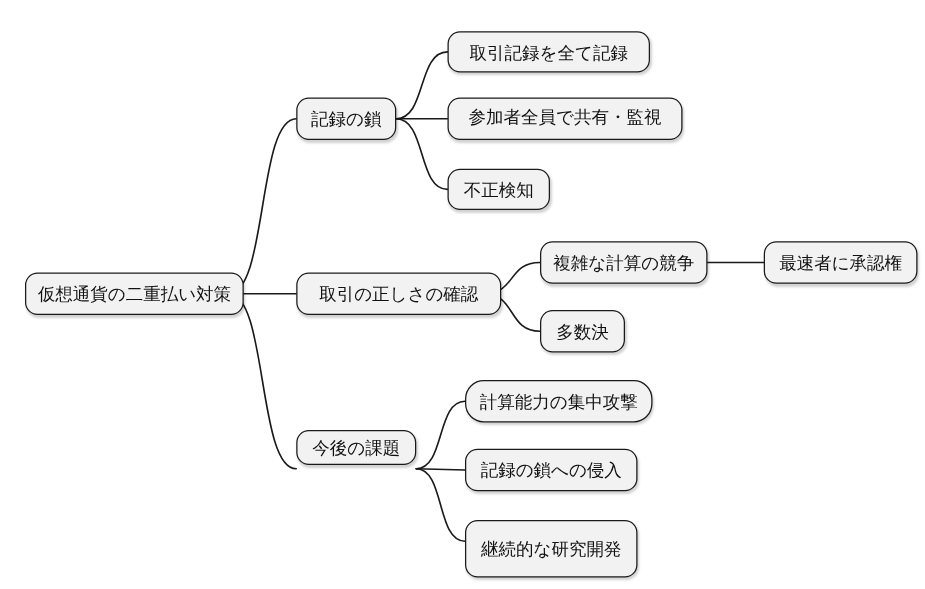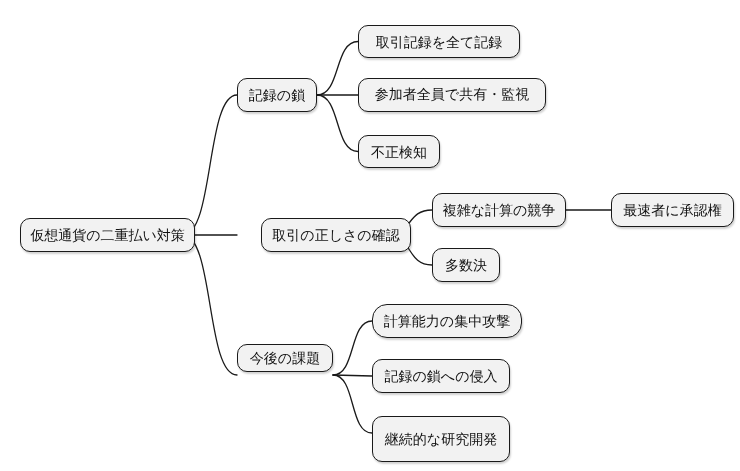--- a/index.html
+++ b/index.html
@@ -65,21 +65,21 @@
       </div>
       <div class="node" style="left: 358px; top: 25px; width: 162px; height: 33px;">
         <span>取引記録を全て記録</span>
       </div>
       <div class="node" style="left: 358px; top: 78px; width: 188px; height: 34px; font-family: Liberation Mono, monospace;">
         <span>参加者全員で共有・監視</span>
       </div>
       <div class="node" style="left: 358px; top: 135px; width: 82px; height: 33px;">
         <span>不正検知</span>
       </div>
-      <div class="node" style="left: 237px; top: 218px; width: 150px; height: 34px; margin-left: 24px;">
+      <div class="node" style="left: 237px; top: 218px; width: 164px; height: 34px;">
         <span>取引の正しさの確認</span>
       </div>
       <div class="node" style="left: 432px; top: 193px; width: 134px; height: 34px;">
         <span>複雑な計算の競争</span>
       </div>
       <div class="node" style="left: 611px; top: 193px; width: 123px; height: 34px;">
         <span>最速者に承認権</span>
       </div>
       <div class="node" style="left: 432px; top: 248px; width: 68px; height: 34px;">
         <span>多数決</span>

